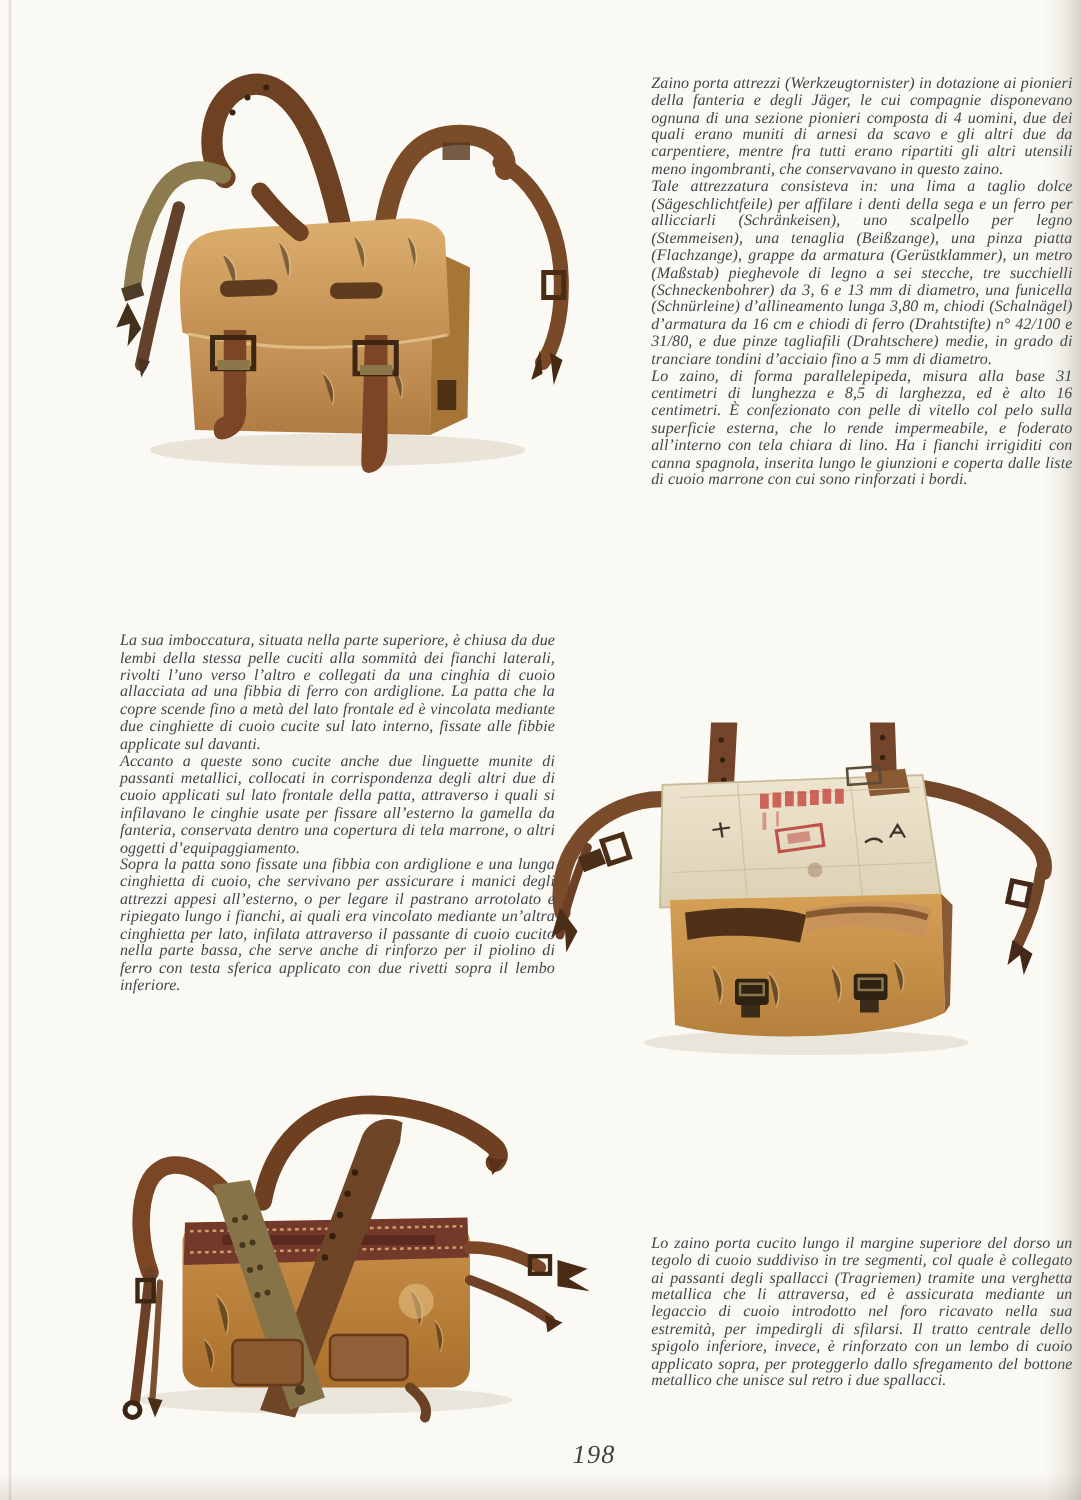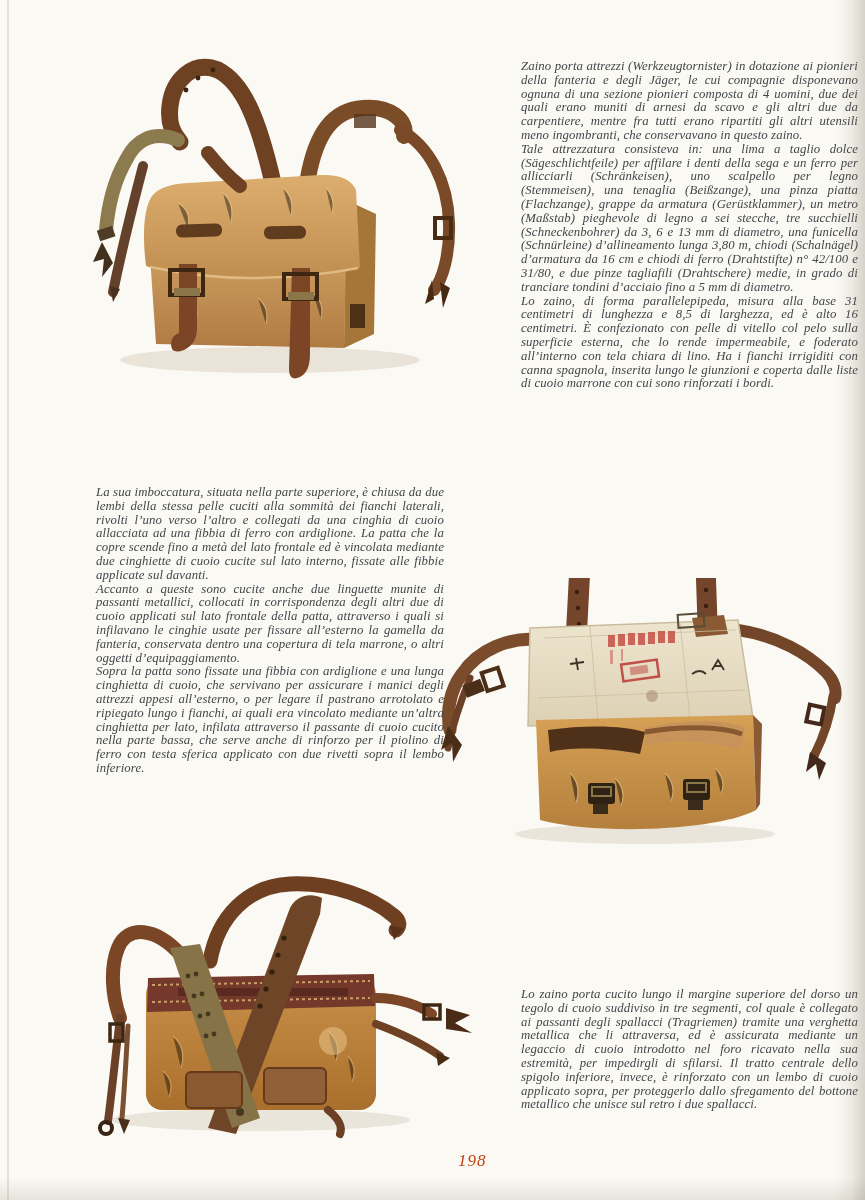--- a/index.html
+++ b/index.html
@@ -32,25 +32,25 @@
     position:absolute;
     font-style:italic;
     font-size:12.8px;
     line-height:13.8px;
     color:#40464a;
     text-align:justify;
     letter-spacing:.1px;
   }
   .txt p{margin:0;}
   .b1{left:521px;top:60px;width:337px;}
-  .b2{left:96px;top:486px;width:348px;}
+  .b2{left:96px;top:506px;width:348px;}
   .b3{left:521px;top:988px;width:337px;}
   .pagenum{
     position:absolute;left:458px;top:1151px;
-    font-style:italic;font-size:17px;color:#c2410c;
+    font-style:italic;font-size:21px;color:#404040;
     letter-spacing:1px;
   }
   .fig{position:absolute;}
   .f1{left:58px;top:18px;}
   .f2{left:440px;top:578px;}
   .f3{left:28px;top:856px;}
 </style>
 </head>
 <body>
 

